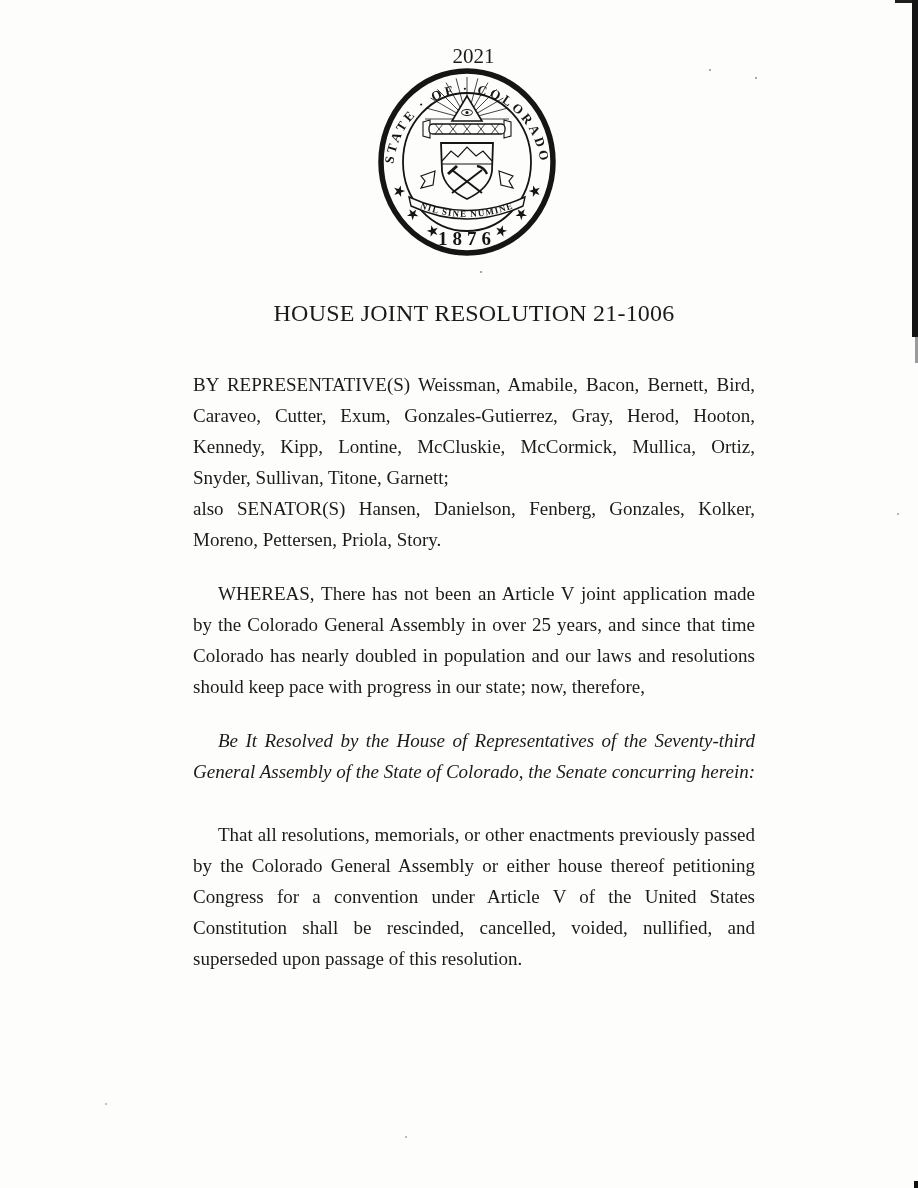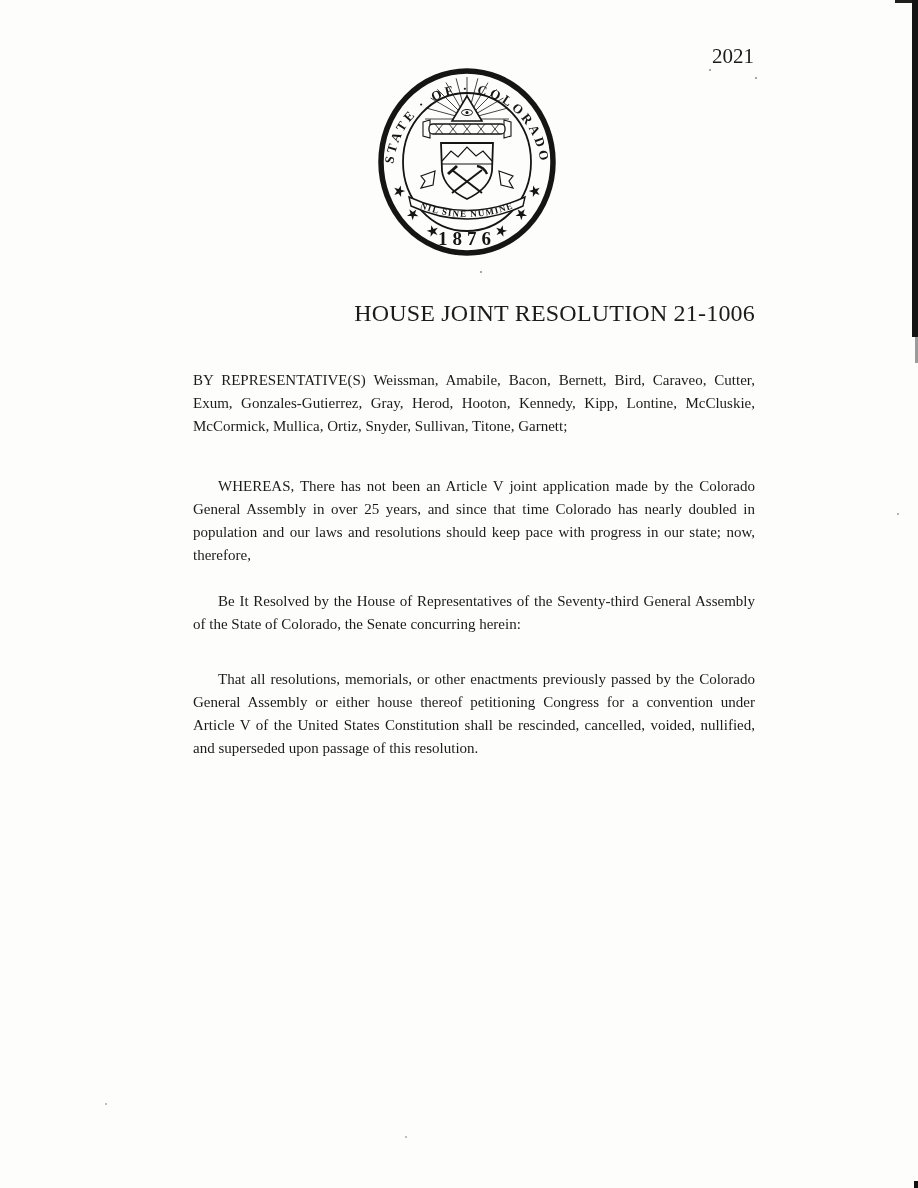--- a/index.html
+++ b/index.html
@@ -3,36 +3,36 @@
 <meta charset="utf-8">
 <style>
   html,body{margin:0;padding:0;background:#d9d9d9;}
   .page{
     position:relative;width:918px;height:1188px;margin:0 auto;
     background:#fdfdfb;overflow:hidden;color:#1b1b1b;
     font-family:"Liberation Serif","DejaVu Serif",serif;
   }
   .year-header{
     position:absolute;top:44px;left:193px;width:561px;
-    text-align:right;font-size:21px;line-height:24px;
+    text-align:center;font-size:21px;line-height:24px;
   }
   .seal-wrap{position:absolute;left:377px;top:67px;width:180px;height:190px;}
   .seal-wrap svg{display:block;width:100%;height:100%;}
   .column{position:absolute;left:193px;top:300px;width:562px;}
   .column p{
-    margin:0;font-size:15px;line-height:23px;
+    margin:0;font-size:19px;line-height:31px;
     text-align:justify;text-justify:inter-word;
   }
-  p.doc-title{font-size:24px;line-height:26px;text-align:right;letter-spacing:0.2px;}
+  p.doc-title{font-size:24px;line-height:26px;text-align:center;letter-spacing:0.2px;}
   p.sponsors-rep{margin-top:43px;}
   p.sponsors-sen{margin-top:0;}
   p.concerning{margin-top:40px;text-indent:25px;}
   p.whereas-1{margin-top:68px;text-indent:25px;}
-  p.whereas-2{margin-top:37px;text-indent:25px;font-family:Liberation Serif, serif;}
-  p.resolving{margin-top:23px;text-indent:25px;}
+  p.whereas-2{margin-top:23px;text-indent:25px;font-family:Liberation Serif, serif;}
+  p.resolving{margin-top:23px;text-indent:25px;font-style:italic;}
   p.resolution-body{margin-top:32px;text-indent:25px;}
   
   .edge-black{position:absolute;top:0;right:0;width:6px;height:337px;background:#141414;}
   .edge-black-nub{position:absolute;top:0;right:6px;width:17px;height:3px;background:#1f1f1f;}
   .edge-fade{position:absolute;top:337px;right:0;width:3px;height:26px;background:#9b9b9b;}
   .edge-corner-dot{position:absolute;bottom:0;right:0;width:4px;height:7px;background:#101010;}
   .speck{position:absolute;width:2px;height:2px;background:#8a8a8a;border-radius:50%;}
   .speck.s1{left:480px;top:271px;}
   .speck.s2{left:709px;top:69px;}
   .speck.s3{left:755px;top:77px;}
@@ -133,20 +133,21 @@
 
       <text x="90" y="178" font-size="19" font-weight="bold" letter-spacing="5" text-anchor="middle" fill="#151515" font-family="Liberation Serif, DejaVu Serif, serif">1876</text>
     </svg>
   </div>
 
   <div class="column">
     <p class="doc-title">HOUSE JOINT RESOLUTION 21-1006</p>
 
     <p class="sponsors-rep">BY REPRESENTATIVE(S) Weissman, Amabile, Bacon, Bernett, Bird, Caraveo, Cutter, Exum, Gonzales-Gutierrez, Gray, Herod, Hooton, Kennedy, Kipp, Lontine, McCluskie, McCormick, Mullica, Ortiz, Snyder, Sullivan, Titone, Garnett;</p>
 
+    <p class="sponsors-sen">also SENATOR(S) Hansen, Danielson, Fenberg, Gonzales, Kolker, Moreno, Pettersen, Priola, Story.</p>
 
 
 
     <p class="whereas-2">WHEREAS, There has not been an Article V joint application made by the Colorado General Assembly in over 25 years, and since that time Colorado has nearly doubled in population and our laws and resolutions should keep pace with progress in our state; now, therefore,</p>
 
     <p class="resolving">Be It Resolved by the House of Representatives of the Seventy-third General Assembly of the State of Colorado, the Senate concurring herein:</p>
 
     <p class="resolution-body">That all resolutions, memorials, or other enactments previously passed by the Colorado General Assembly or either house thereof petitioning Congress for a convention under Article V of the United States Constitution shall be rescinded, cancelled, voided, nullified, and superseded upon passage of this resolution.</p>
   </div>
 

